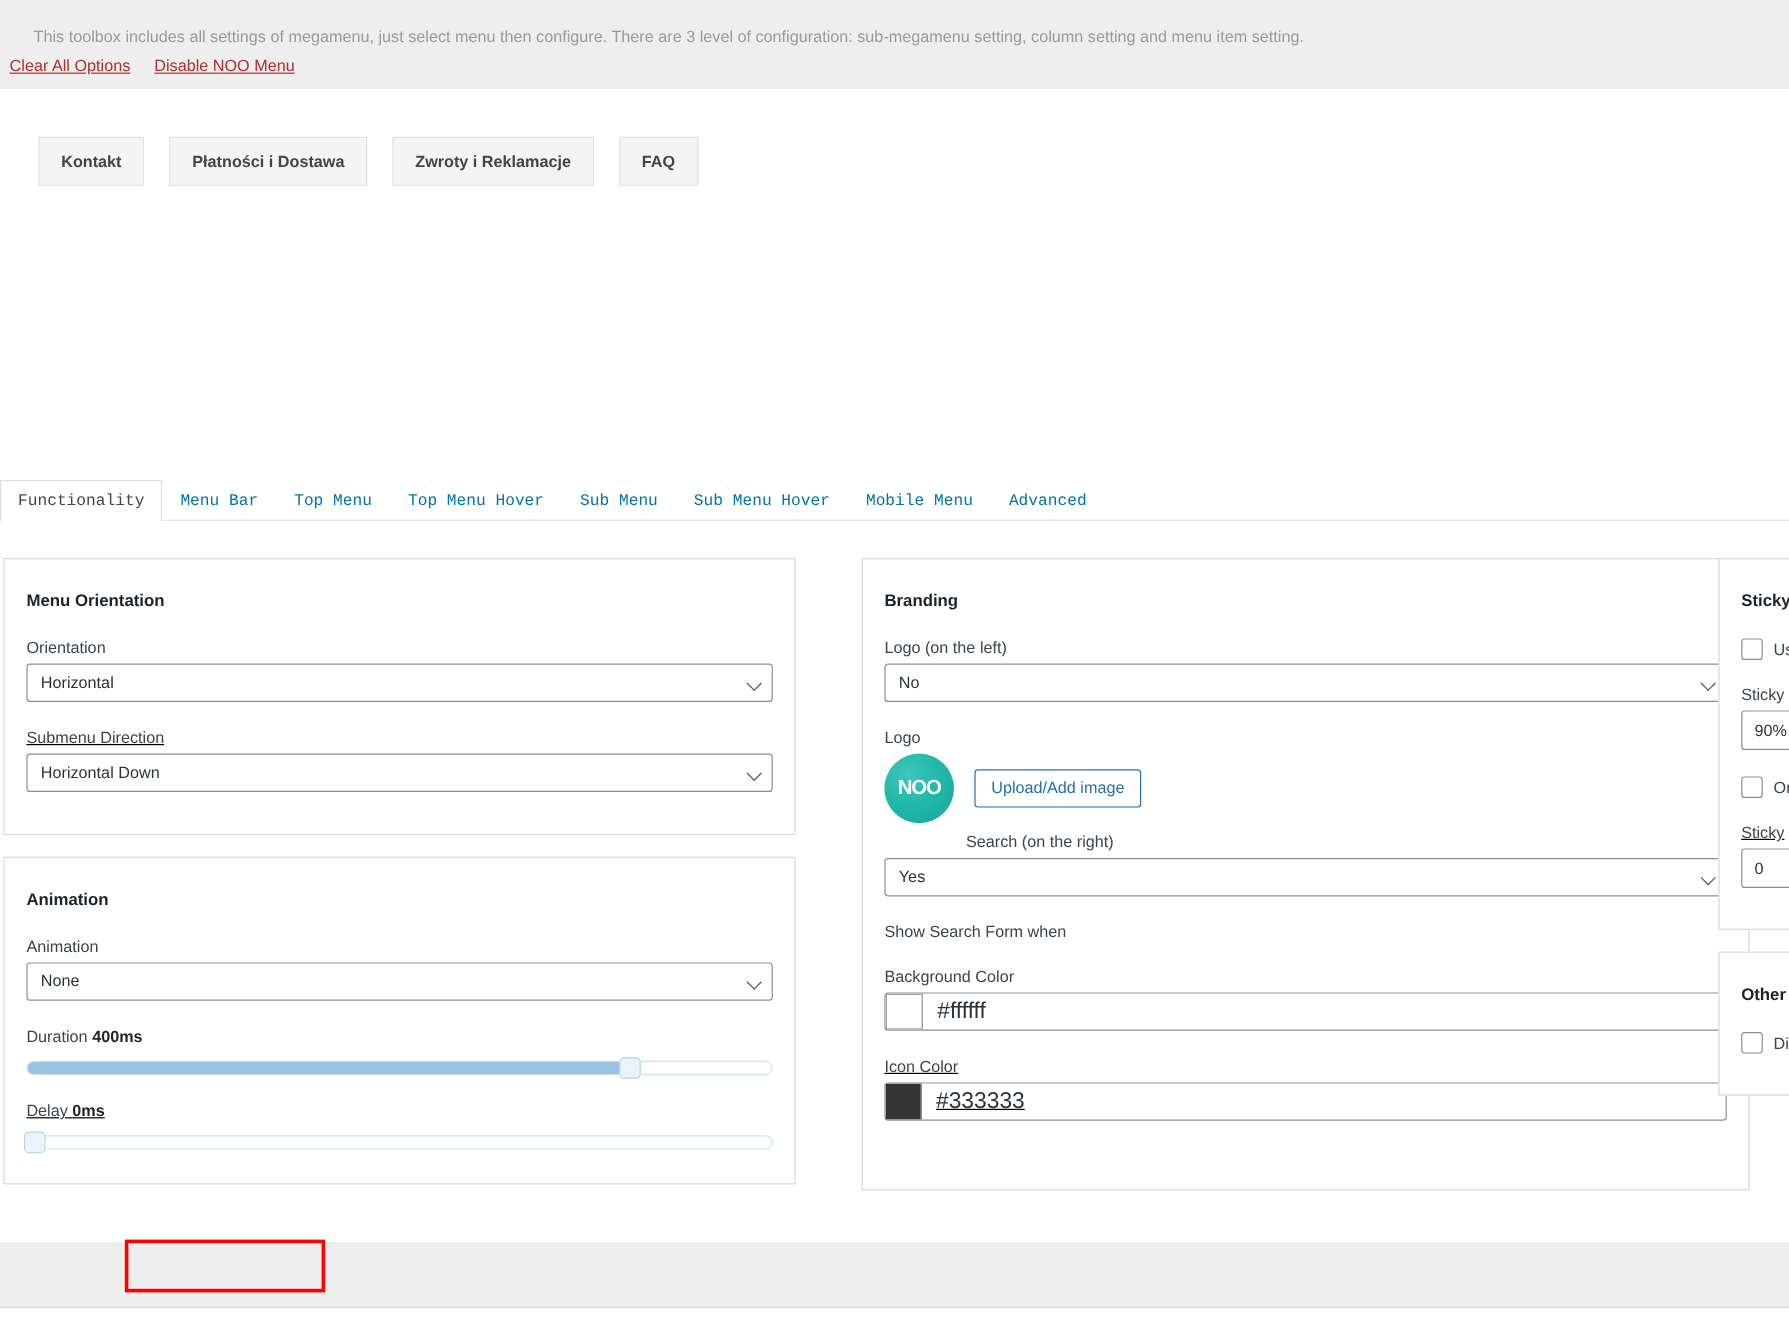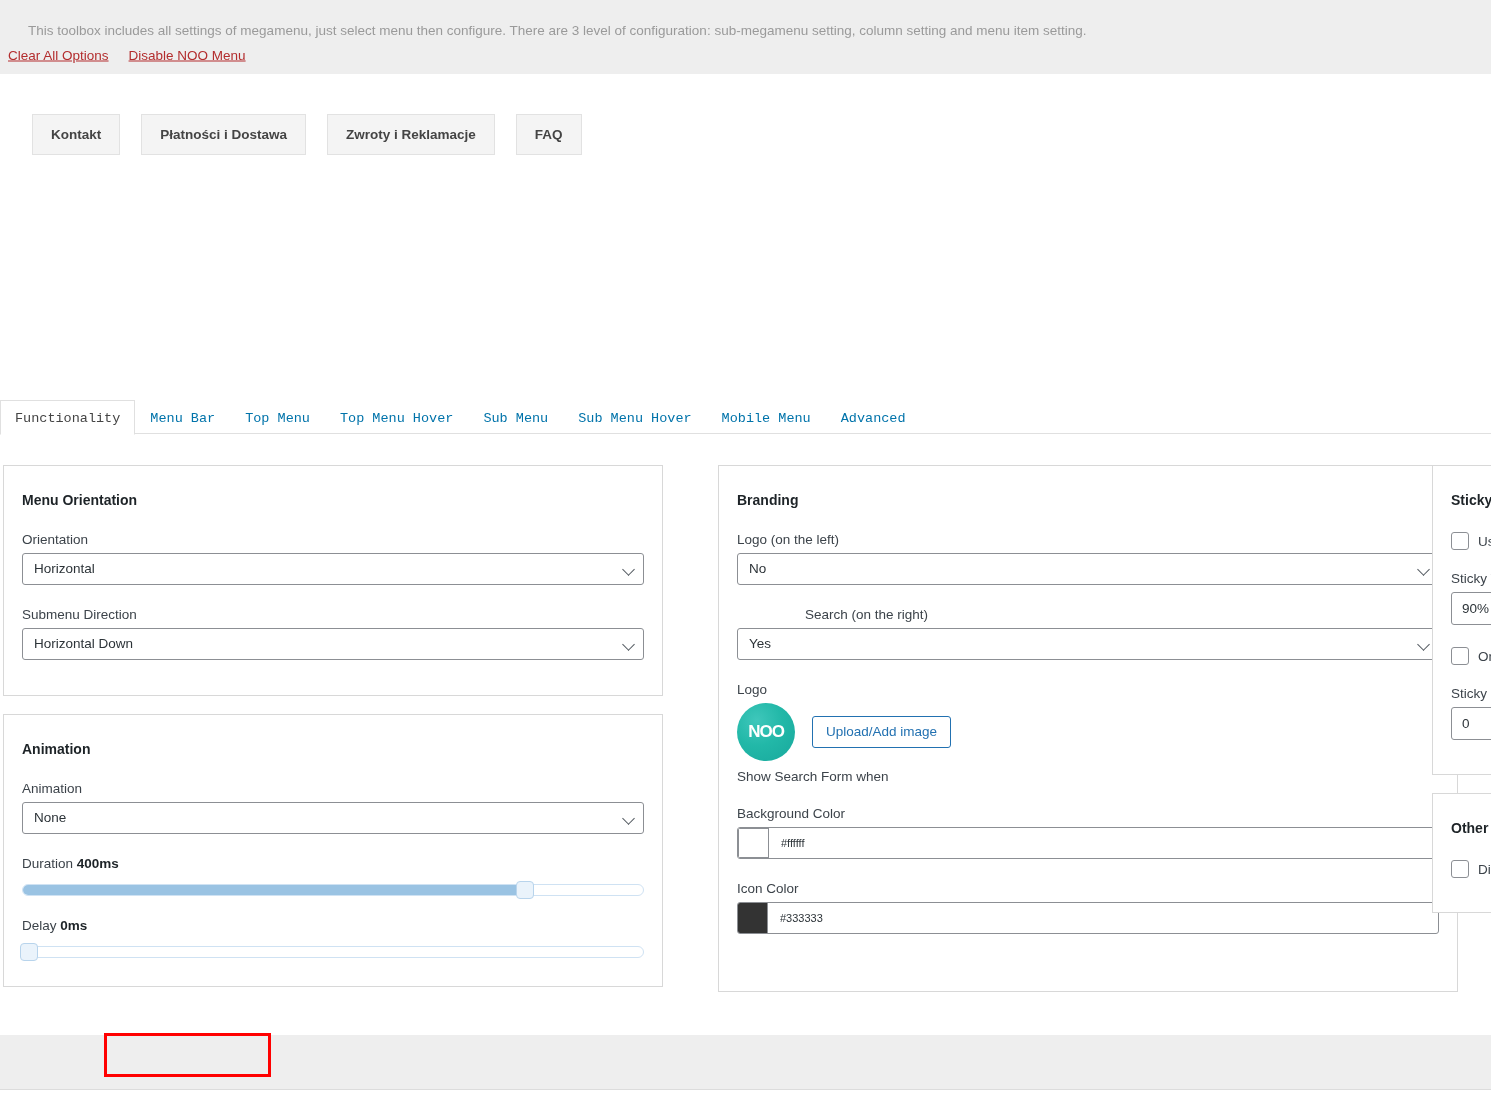--- a/index.html
+++ b/index.html
@@ -76,21 +76,21 @@
     background: #ffffff;
     border: 1px solid #d8d8d8;
     padding: 26px 18px 22px 18px;
     margin-bottom: 18px;
   }
   .panel-title {
     font-size: 14px; font-weight: bold; color: #1d2327;
     margin: 0 0 24px 0;
   }
   .field { margin-bottom: 22px; }
-  .field:last-child { margin-bottom: 0; }
+  .field:last-child { margin-bottom: 0; text-decoration: underline; }
   .field-label {
     display: block;
     font-size: 13.5px; color: #3c434a;
     margin-bottom: 6px;
   }
 
   
   .select-box {
     position: relative;
     width: 100%; height: 32px;
@@ -173,21 +173,21 @@
     overflow: hidden;
   }
   .swatch {
     width: 30px; height: 30px;
     margin: 0; flex: 0 0 auto;
     border-right: 1px solid #8c8f94;
   }
   .swatch.white { background: #ffffff; border: 1px solid #8c8f94; width: 31px; height: 30px; }
   .color-val {
     line-height: 30px; padding-left: 12px;
-    font-size: 11px; color: #2c3338;
+    font-size: 19px; color: #2c3338;
   }
 
   
   .text-input {
     width: 100%; height: 33px;
     border: 1px solid #8c8f94; border-radius: 3px;
     background: #ffffff;
     font-size: 13.5px; color: #2c3338;
     padding: 0 10px;
     font-family: "Liberation Sans", sans-serif;
@@ -321,39 +321,39 @@
       <div class="panel-title">Branding</div>
 
       <div class="field">
         <label class="field-label">Logo (on the left)</label>
         <div class="select-box">
           <span class="value">No</span>
           <span class="chev"></span>
         </div>
       </div>
 
-      <div class="field">
-        <label class="field-label indent-label">Search (on the right)</label>
-        <div class="select-box">
-          <span class="value">Yes</span>
-          <span class="chev"></span>
-        </div>
-      </div>
-
       <div class="field" style="margin-bottom:8px;">
         <label class="field-label">Logo</label>
         <div class="logo-row">
           <div class="logo-circle">
             <span>NOO</span>
           </div>
           <button class="upload-btn">Upload/Add image</button>
         </div>
       </div>
 
       <div class="field">
+        <label class="field-label indent-label">Search (on the right)</label>
+        <div class="select-box">
+          <span class="value">Yes</span>
+          <span class="chev"></span>
+        </div>
+      </div>
+
+      <div class="field">
         <label class="field-label">Show Search Form when</label>
       </div>
 
       <div class="field">
         <label class="field-label">Background Color</label>
         <div class="color-box">
           <div class="swatch white"></div>
           <div class="color-val">#ffffff</div>
         </div>
       </div>

